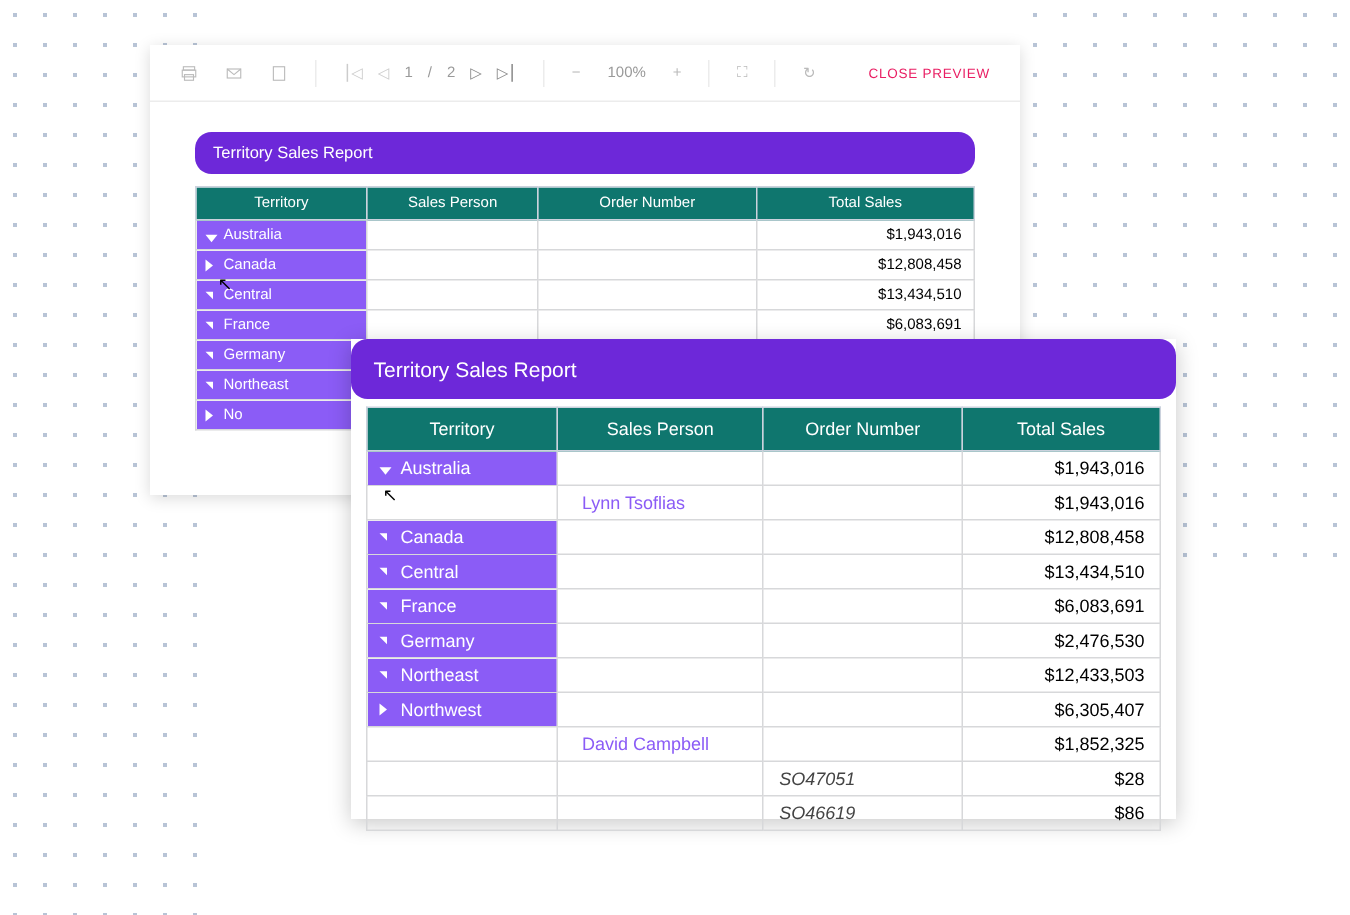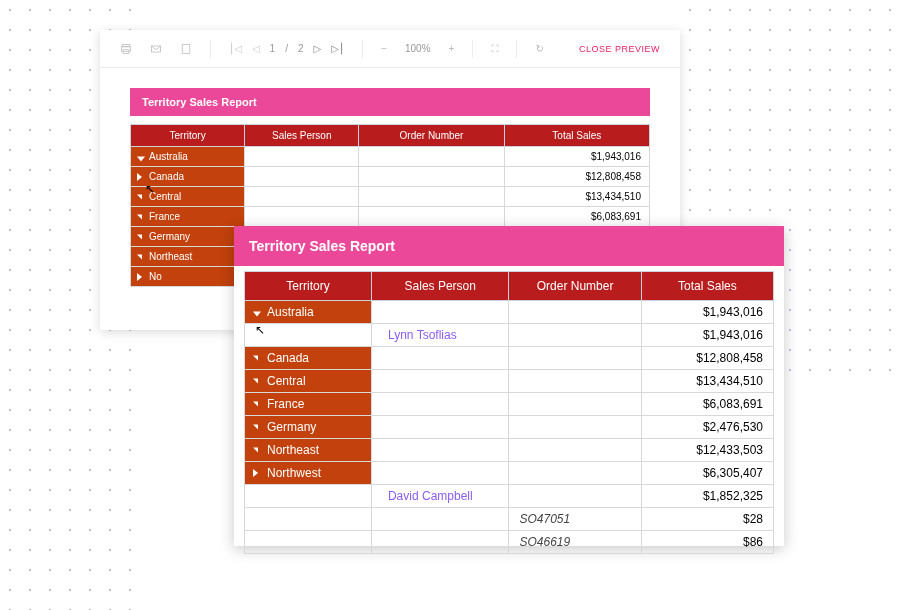--- a/index.html
+++ b/index.html
@@ -42,49 +42,50 @@
     .toolbar .sep { width: 1px; height: 18px; background: #ececec; }
     .toolbar .pager { display: flex; align-items: center; gap: 10px; }
     .toolbar .close-preview {
       margin-left: auto;
       color: #e91e63;
       font-size: 9px;
       letter-spacing: 0.5px;
       cursor: pointer;
     }
     .report-header {
-      background: #ec4899;
+      background: #6d28d9;
       color: white;
-      font-weight: bold;
+      font-weight: normal;
       font-size: 11px;
       padding: 8px 12px;
+      border-radius: 11px;
     }
     .back-panel .report-header {
       margin: 20px 30px 0 30px;
     }
     .back-panel .table-container { margin: 8px 30px 0 30px; }
     .report-table {
       width: 100%;
       border-collapse: collapse;
       font-size: 10px;
     }
     .report-table th {
-      background: #b91c1c;
+      background: #0f766e;
       color: white;
       font-weight: normal;
       padding: 5px 8px;
       text-align: center;
       border: 1px solid #cbd2dd;
     }
     .report-table td {
       border: 1px solid #d7d8da;
       padding: 4px 8px;
     }
     .territory-cell {
-      background: #c2410c;
+      background: #8b5cf6;
       color: white;
       position: relative;
       padding-left: 18px !important;
     }
     .territory-cell .tri {
       position: absolute;
       left: 6px;
       top: 50%;
       transform: translateY(-50%);
       width: 0; height: 0;

